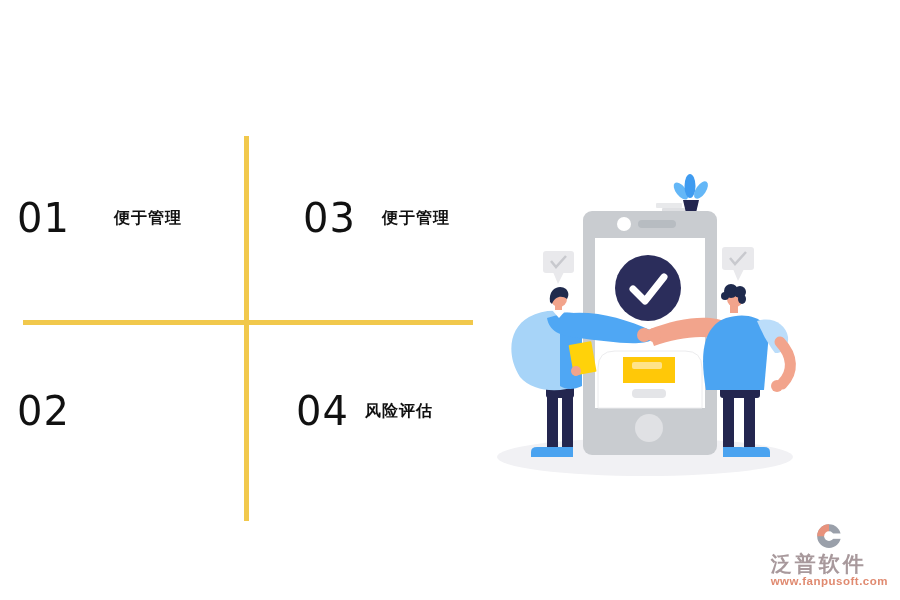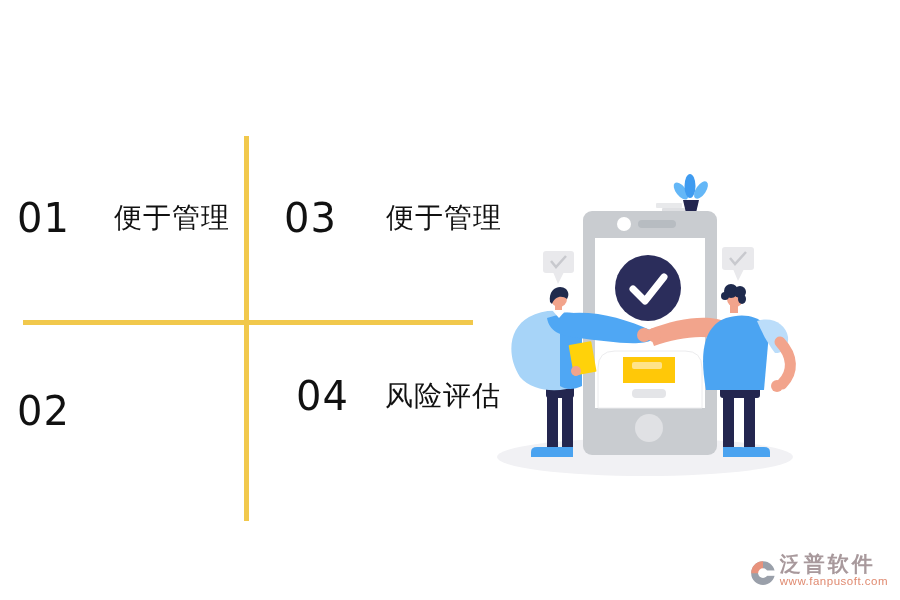--- a/index.html
+++ b/index.html
@@ -9,60 +9,60 @@
   }
   .divider{position:absolute;background:var(--divider,#F1C84C);}
   .divider.v{left:244px;top:136px;width:5px;height:385px;}
   .divider.h{left:23px;top:320px;width:450px;height:5px;}
   .item{position:absolute;display:flex;align-items:center;gap:44px;}
   .num{
     font-size:40px;line-height:40px;color:var(--text,#111);
     font-family:"DejaVu Sans","Liberation Sans",sans-serif;letter-spacing:1px;
   }
   .label{
-    font-size:28px;line-height:28px;font-weight:normal;color:var(--text,#111);
+    font-size:16px;line-height:28px;font-weight:bold;color:var(--text,#111);
     letter-spacing:1px;white-space:nowrap;
   }
   .illustration{position:absolute;left:478px;top:150px;width:340px;height:340px;}
   .watermark{
-    position:absolute;right:12px;bottom:12px;display:flex;align-items:center;gap:4px;
+    position:absolute;right:12px;bottom:12px;display:flex;align-items:center;gap:4px;flex-direction:column;
   }
   .wm-text{display:flex;flex-direction:column;align-items:flex-start;}
   .wm-brand{
     font-size:21px;font-weight:bold;color:var(--brand_text,#A8999C);
     letter-spacing:3px;line-height:22px;white-space:nowrap;
   }
   .wm-url{
-    font-size:11.5px;font-weight:normal;color:var(--brand_url,#E08A70);
+    font-size:11.5px;font-weight:bold;color:var(--brand_url,#E08A70);
     letter-spacing:0.5px;line-height:13px;white-space:nowrap;
   }
 </style>
 </head>
 <body>
 
 <div class="canvas">
 
   <div class="divider v"></div>
   <div class="divider h"></div>
 
   <div class="item" style="left:17px;top:198px;">
     <span class="num">01</span>
     <span class="label">便于管理</span>
   </div>
 
-  <div class="item" style="left:284px;top:198px;gap:49px;">
+  <div class="item" style="left:303px;top:198px;gap:26px;">
     <span class="num">03</span>
     <span class="label">便于管理</span>
   </div>
 
   <div class="item" style="left:17px;top:391px;">
     <span class="num">02</span>
   </div>
 
-  <div class="item" style="left:296px;top:376px;gap:36px;">
+  <div class="item" style="left:296px;top:391px;gap:16px;">
     <span class="num">04</span>
     <span class="label">风险评估</span>
   </div>
 
   <svg class="illustration" viewBox="478 150 340 340" aria-hidden="true">
 
     <ellipse cx="645" cy="457" rx="148" ry="19" fill="#F1F1F4"></ellipse>
 
     <g>
       <rect x="656" y="203" width="26" height="5" rx="1" fill="#E8E9EB"></rect>

